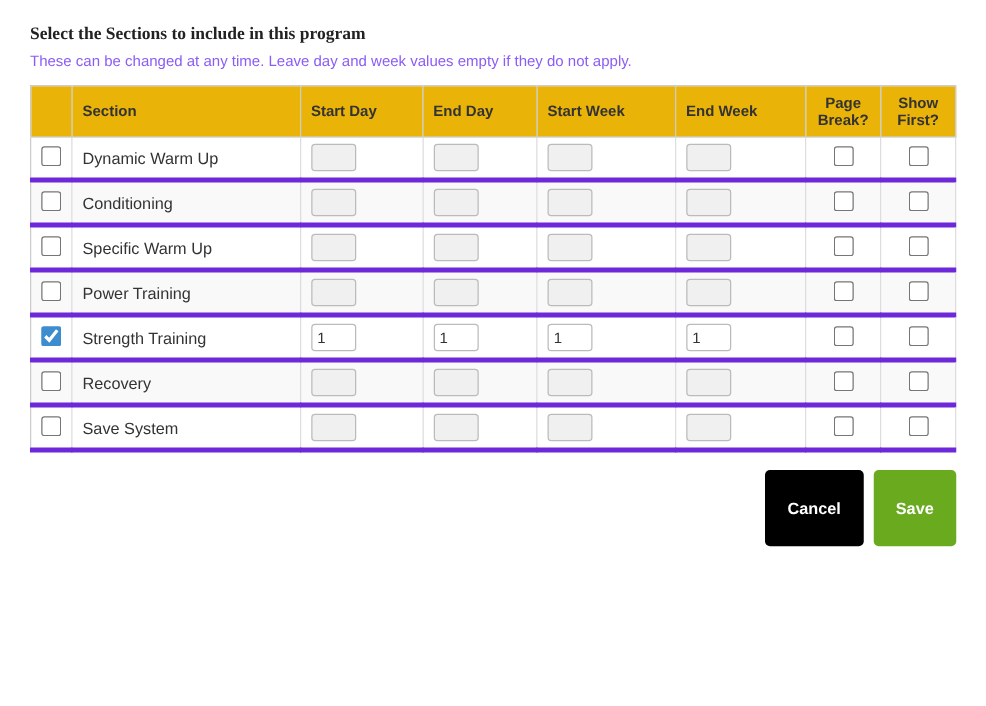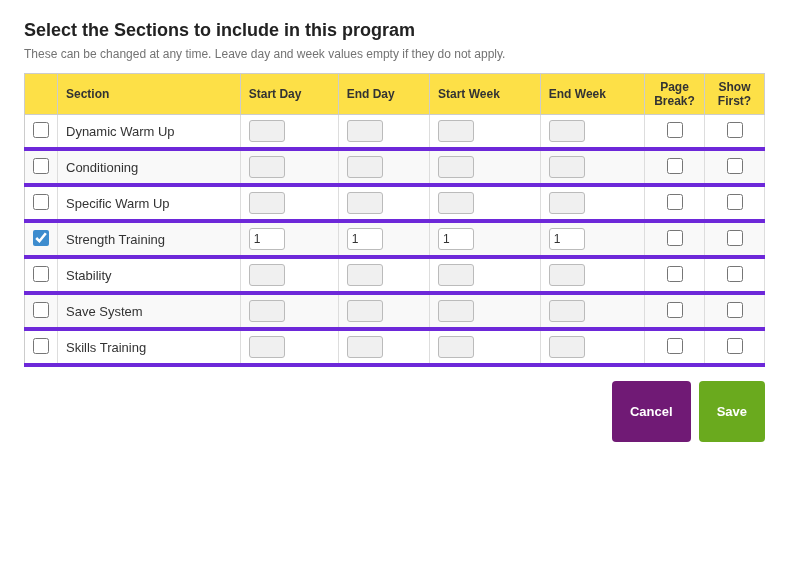--- a/index.html
+++ b/index.html
@@ -6,37 +6,38 @@
     body {
       font-family: Arial, Helvetica, sans-serif;
       font-size: 13px;
       background: #fff;
       color: #333;
       padding: 20px 24px;
       width: 789px;
       min-height: 565px;
     }
     h1 {
-      font-size: 18px;
+      font-size: 14px;
       font-weight: bold;
       color: #222;
       margin-bottom: 6px;
+      font-family: Liberation Serif, serif;
     }
     .subtitle {
       font-size: 12px;
-      color: #737373;
+      color: #8b5cf6;
       margin-bottom: 12px;
     }
     table {
       width: 100%;
       border-collapse: collapse;
       border: 1px solid #ccc;
     }
     thead tr {
-      background: #fde047;
+      background: #eab308;
     }
     thead th {
       padding: 6px 8px;
       text-align: left;
       font-weight: bold;
       font-size: 12px;
       color: #333;
       border-right: 1px solid #ccc;
       border-bottom: 1px solid #ccc;
     }
@@ -89,21 +90,21 @@
       cursor: pointer;
       accent-color: #3d8cce;
     }
     .footer {
       display: flex;
       justify-content: flex-end;
       gap: 8px;
       margin-top: 14px;
     }
     .btn-cancel {
-      background: #701a75;
+      background: #000000;
       color: #fff;
       border: none;
       border-radius: 4px;
       padding: 23px 18px;
       font-size: 13px;
       cursor: pointer;
       font-weight: bold;
     }
     .btn-save {
       background: #6aaa1e;
@@ -160,52 +161,52 @@
         <td><input type="checkbox" style=""></td>
         <td class="section-name">Specific Warm Up</td>
         <td><input type="text" class="num-input" disabled="" style=""></td>
         <td><input type="text" class="num-input" disabled="" style=""></td>
         <td><input type="text" class="num-input" disabled="" style=""></td>
         <td><input type="text" class="num-input" disabled="" style=""></td>
         <td class="cb-col"><input type="checkbox" style=""></td>
         <td class="cb-col"><input type="checkbox" style=""></td>
       </tr>
       <tr>
+        <td><input type="checkbox" style=""></td>
+        <td class="section-name">Power Training</td>
+        <td><input type="text" class="num-input" disabled="" style=""></td>
+        <td><input type="text" class="num-input" disabled="" style=""></td>
+        <td><input type="text" class="num-input" disabled="" style=""></td>
+        <td><input type="text" class="num-input" disabled="" style=""></td>
+        <td class="cb-col"><input type="checkbox" style=""></td>
+        <td class="cb-col"><input type="checkbox" style=""></td>
+      </tr>
+      <tr>
         <td><input type="checkbox" checked="" style=""></td>
         <td class="section-name">Strength Training</td>
         <td><input type="text" class="num-input" value="1" style=""></td>
         <td><input type="text" class="num-input" value="1" style=""></td>
         <td><input type="text" class="num-input" value="1" style=""></td>
         <td><input type="text" class="num-input" value="1" style=""></td>
         <td class="cb-col"><input type="checkbox" style=""></td>
         <td class="cb-col"><input type="checkbox" style=""></td>
       </tr>
       <tr>
         <td><input type="checkbox" style=""></td>
-        <td class="section-name">Stability</td>
+        <td class="section-name">Recovery</td>
         <td><input type="text" class="num-input" disabled="" style=""></td>
         <td><input type="text" class="num-input" disabled="" style=""></td>
         <td><input type="text" class="num-input" disabled="" style=""></td>
         <td><input type="text" class="num-input" disabled="" style=""></td>
         <td class="cb-col"><input type="checkbox" style=""></td>
         <td class="cb-col"><input type="checkbox" style=""></td>
       </tr>
       <tr>
         <td><input type="checkbox" style=""></td>
         <td class="section-name">Save System</td>
-        <td><input type="text" class="num-input" disabled="" style=""></td>
-        <td><input type="text" class="num-input" disabled="" style=""></td>
-        <td><input type="text" class="num-input" disabled="" style=""></td>
-        <td><input type="text" class="num-input" disabled="" style=""></td>
-        <td class="cb-col"><input type="checkbox" style=""></td>
-        <td class="cb-col"><input type="checkbox" style=""></td>
-      </tr>
-      <tr>
-        <td><input type="checkbox" style=""></td>
-        <td class="section-name">Skills Training</td>
         <td><input type="text" class="num-input" disabled="" style=""></td>
         <td><input type="text" class="num-input" disabled="" style=""></td>
         <td><input type="text" class="num-input" disabled="" style=""></td>
         <td><input type="text" class="num-input" disabled="" style=""></td>
         <td class="cb-col"><input type="checkbox" style=""></td>
         <td class="cb-col"><input type="checkbox" style=""></td>
       </tr>
     </tbody>
 </table>
 

